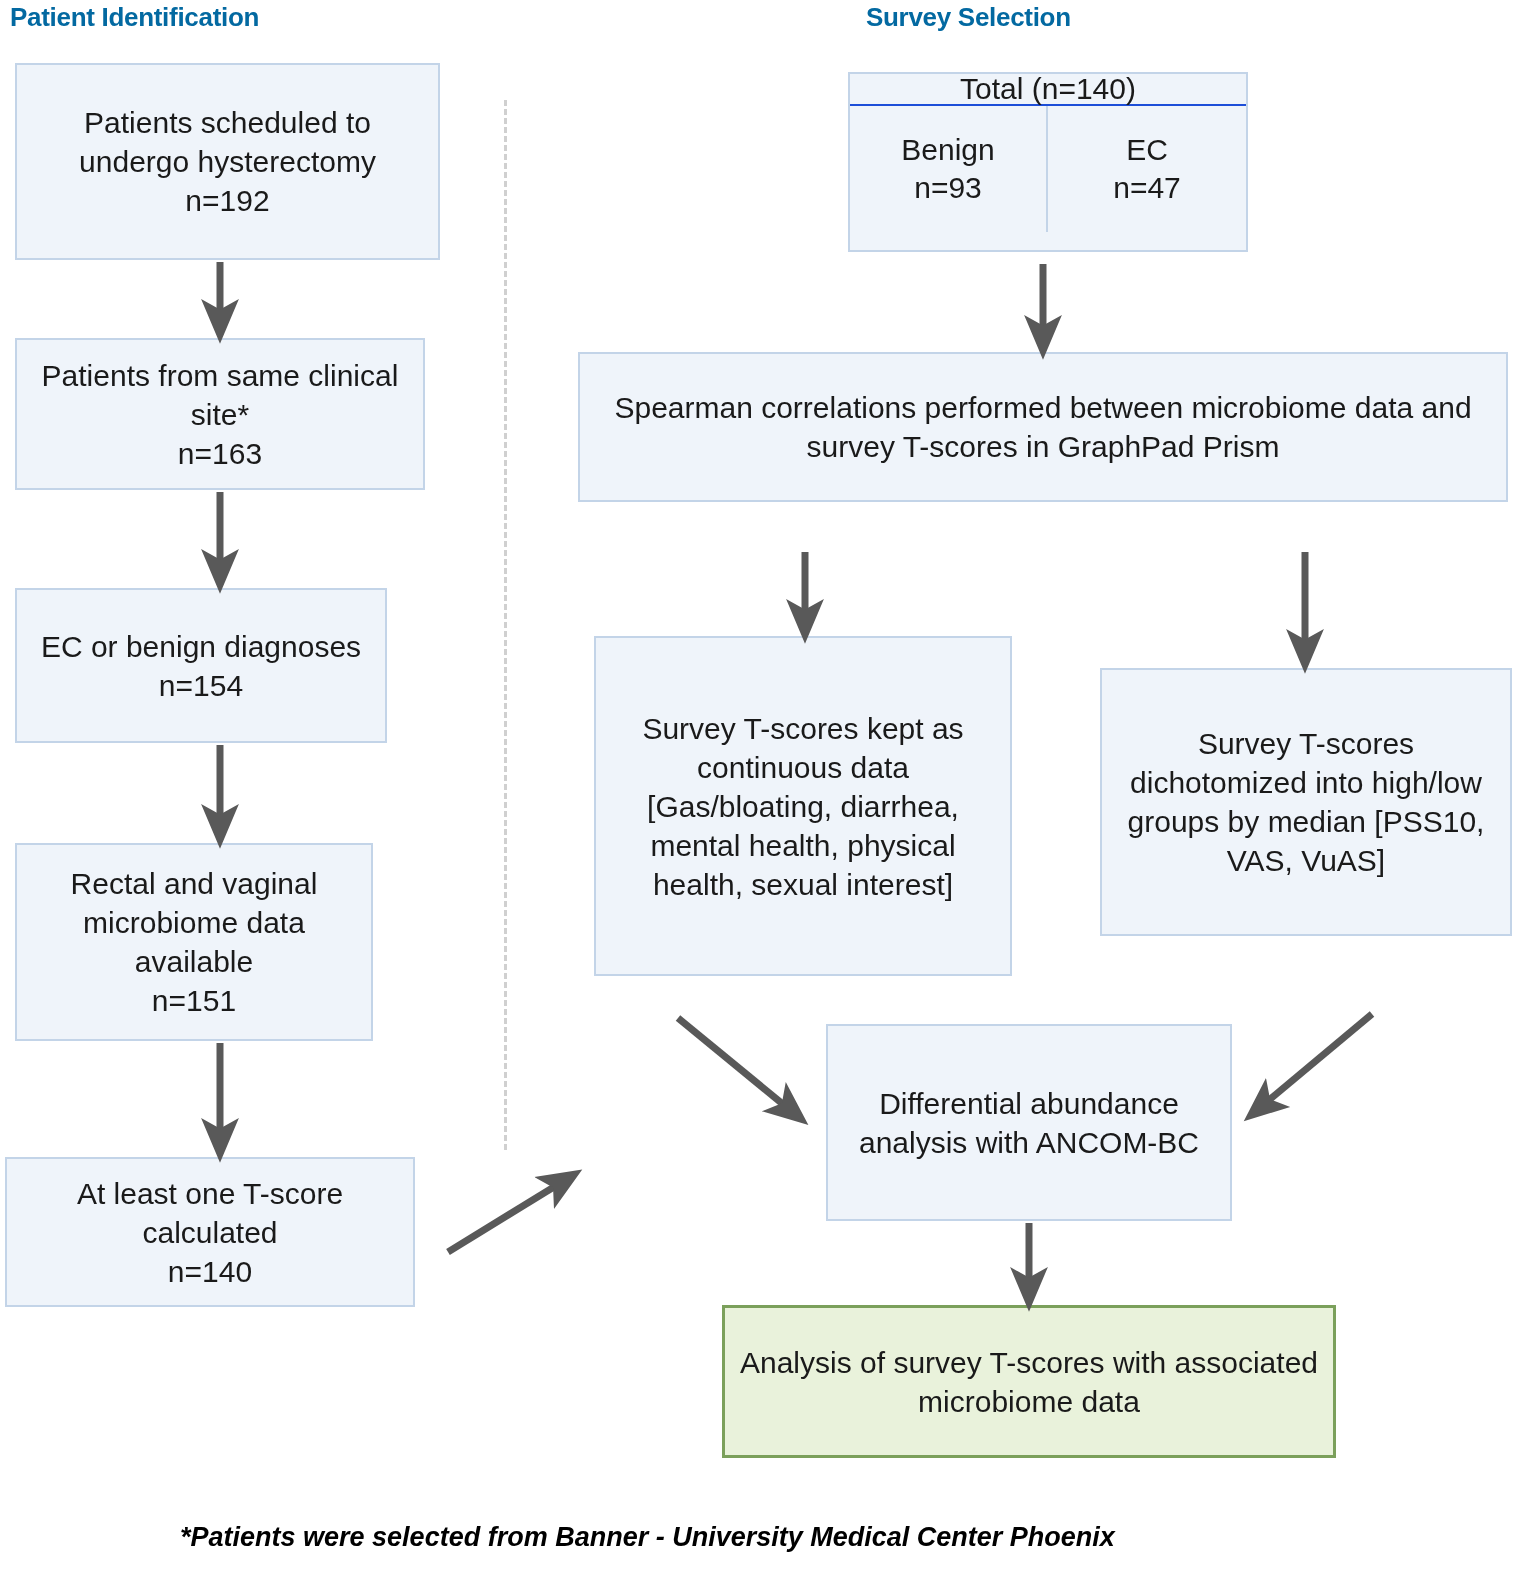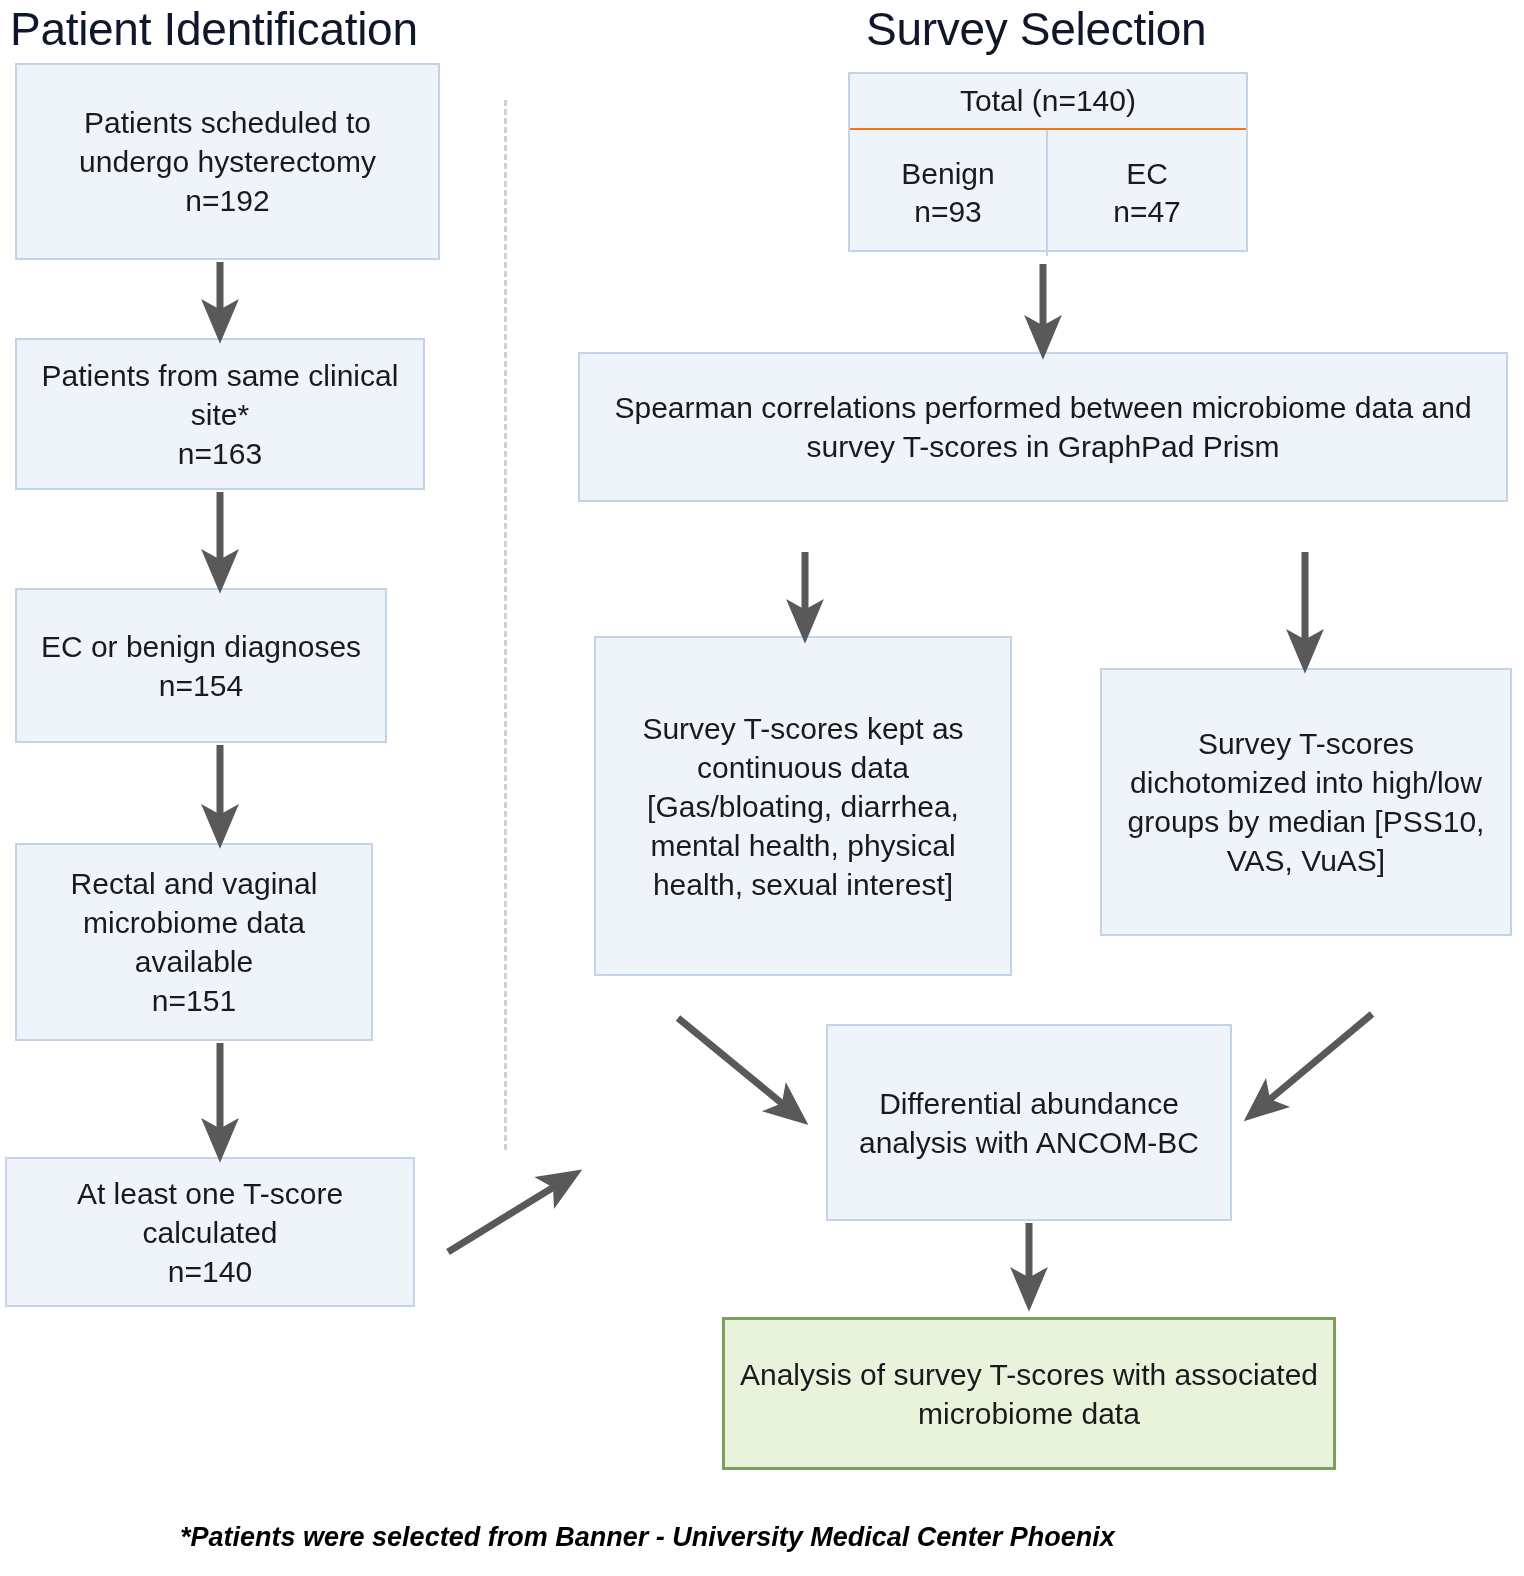--- a/index.html
+++ b/index.html
@@ -16,58 +16,57 @@
     overflow: hidden;
   }
   #canvas {
     position: absolute;
     left: 0; top: 0;
     width: 1524px;
     height: 1576px;
   }
   .col-title {
     position: absolute;
-    font-size: 46px;
-    font-weight: normal;
-    color: #0f172a;
+    font-size: 26px;
+    font-weight: bold;
+    color: #0369a1;
     letter-spacing: -0.3px;
     white-space: nowrap;
   }
   .node {
     position: absolute;
     box-sizing: border-box;
     background: #eff4fa;
     border: 2px solid #c3d4e8;
     display: flex;
     align-items: center;
     justify-content: center;
     text-align: center;
     font-size: 30px;
     line-height: 1.30;
     color: #1a1a1a;
     padding: 4px 8px;
   }
   .node.green {
     background: #e9f2db;
     border: 3px solid #7ba05b;
-    margin-top: 12px;
   }
   .node .txt { display: block; width: 100%; }
 
   
   .grp-table {
     position: absolute;
     box-sizing: border-box;
     background: #eff4fa;
     border: 2px solid #c3d4e8;
   }
   .grp-row-top {
     box-sizing: border-box;
-    height: 56px;
-    border-bottom: 2px solid #f97316;
+    height: 32px;
+    border-bottom: 2px solid #1d4ed8;
     display: flex;
     align-items: center;
     justify-content: center;
     font-size: 30px;
   }
   .grp-row-bot {
     box-sizing: border-box;
     height: 126px;
     display: flex;
   }

